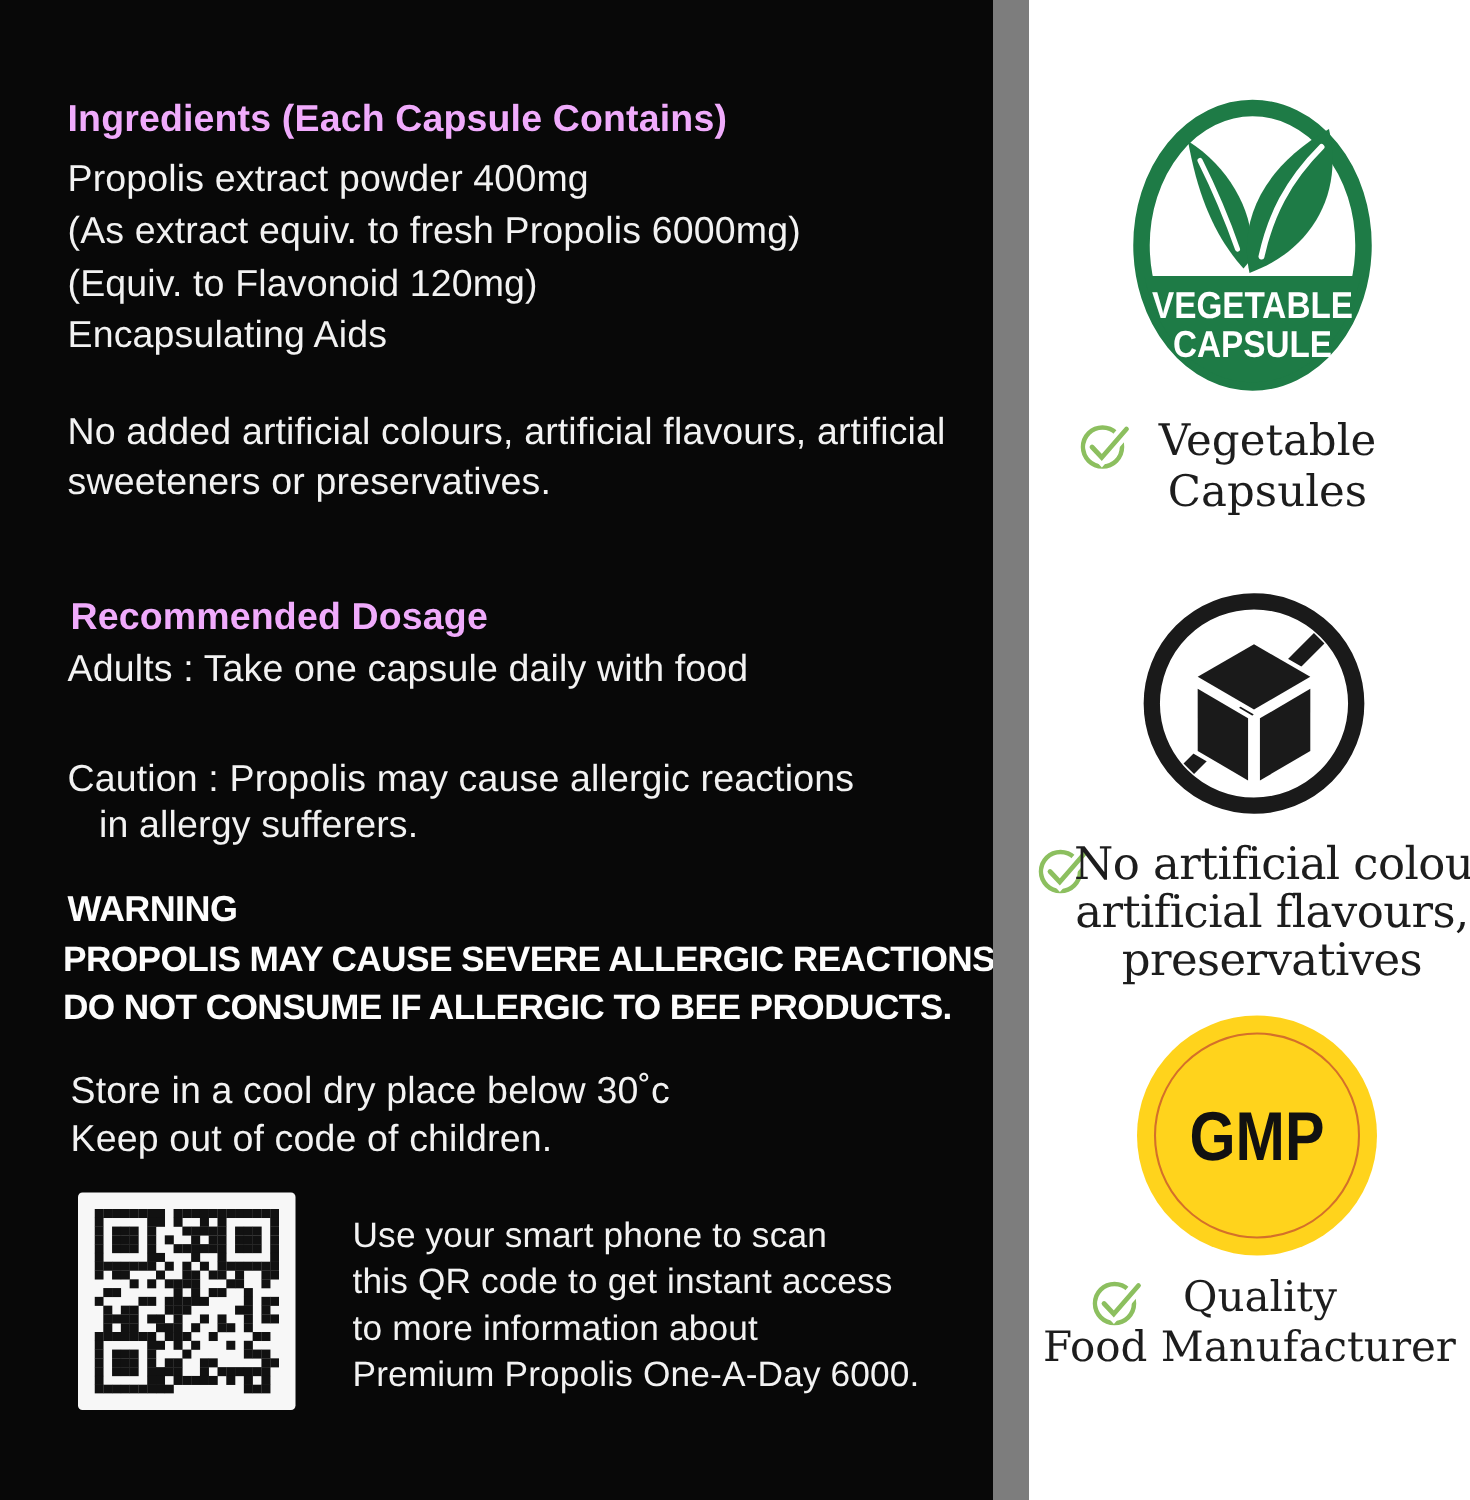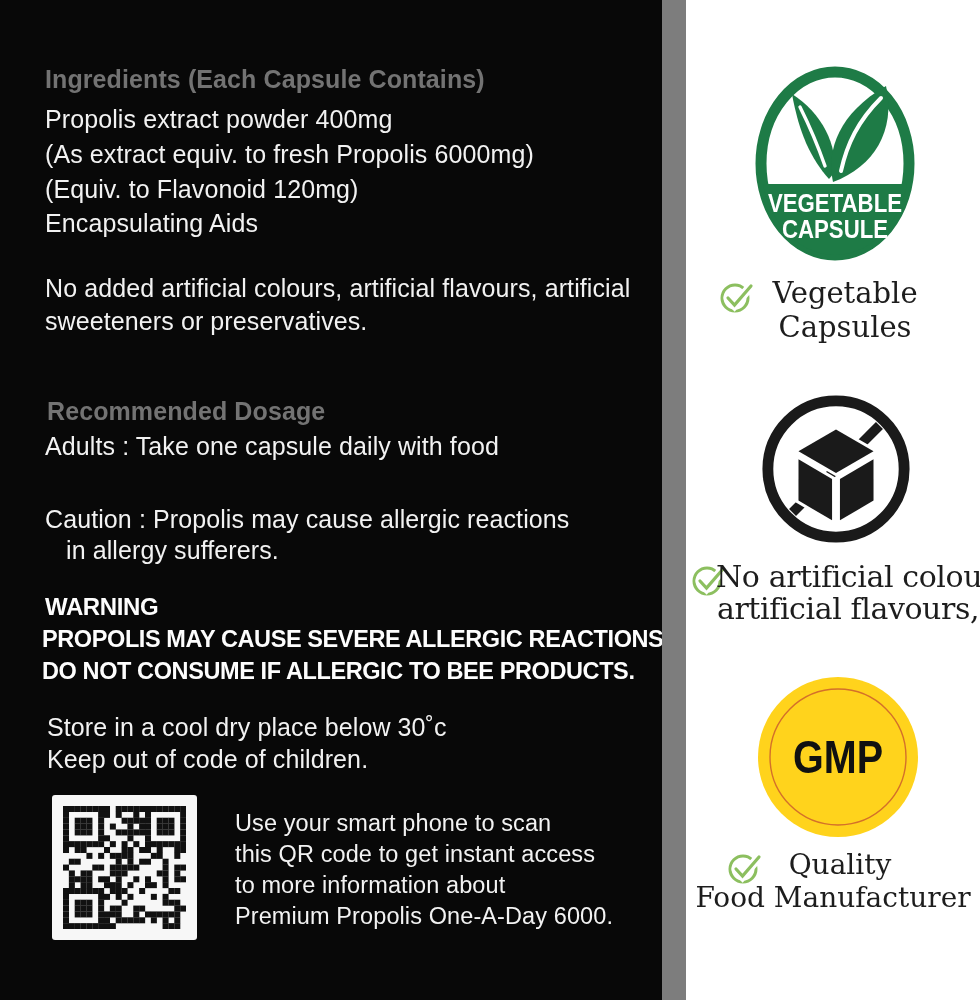--- a/index.html
+++ b/index.html
@@ -7,21 +7,21 @@
     width:980px;height:1000px;position:relative;overflow:hidden;
     background:#ffffff;font-family:"Liberation Sans",sans-serif;
   }
   
   .label-panel{position:absolute;left:0;top:0;width:662px;height:1000px;background:#080808;}
   .divider-strip{position:absolute;left:662px;top:0;width:24px;height:1000px;background:#7d7d7d;}
   .badge-column{position:absolute;left:686px;top:0;width:294px;height:891px;background:#ffffff;}
 
   
   .lbl{position:absolute;color:#f2f2f2;font-size:25px;line-height:34px;letter-spacing:0.1px;}
-  .lbl.bold{font-weight:bold;color:#737373;}
+  .lbl.bold{font-weight:bold;color:#f0abfc;}
   .warn{font-weight:bold;color:#fdfdfd;font-size:23.5px;letter-spacing:-0.4px;white-space:nowrap;}
 
   
   .qr-box{position:absolute;left:52px;top:795px;width:145px;height:145px;background:#f7f7f7;border-radius:3px;}
   .qr-box svg{position:absolute;left:11px;top:11px;}
 
   
   .caption{position:absolute;color:#1d1d1d;font-family:"DejaVu Serif","Liberation Serif",serif;text-align:center;}
   .caption .cline{white-space:nowrap;}
   .check-icon{position:absolute;}
@@ -349,20 +349,21 @@
   </svg>
 
   <svg class="check-icon" style="left:4px;top:560px;" width="40" height="40" viewBox="0 0 40 40">
     <circle cx="17" cy="21" r="13" fill="none" stroke="#8cbf5f" stroke-width="3"></circle>
     <path d="M 10 21 L 16.5 28 L 33 9" fill="none" stroke="#ffffff" stroke-width="9" stroke-linecap="round"></path>
     <path d="M 10 21 L 16.5 28 L 33 9" fill="none" stroke="#8cbf5f" stroke-width="3.2" stroke-linecap="round"></path>
   </svg>
   <div class="caption" style="left:30px;top:561px;width:264px;font-size:30px;line-height:32px;letter-spacing:-0.4px;">
     <div class="cline">No artificial colours,</div>
     <div class="cline">artificial flavours,</div>
+    <div class="cline">preservatives</div>
   </div>
 
   <svg class="badge-svg" style="left:71px;top:676px;" width="162" height="162" viewBox="0 0 162 162">
     <circle cx="81" cy="81" r="80" fill="#ffd31c"></circle>
     <circle cx="81" cy="81" r="68" fill="none" stroke="#d4702a" stroke-width="1.4"></circle>
     <text x="81" y="97" text-anchor="middle" font-size="46" font-weight="bold" fill="#111111" textLength="90" lengthAdjust="spacingAndGlyphs">GMP</text>
   </svg>
 
   <svg class="check-icon" style="left:40px;top:848px;" width="40" height="40" viewBox="0 0 40 40">
     <circle cx="17" cy="21" r="13" fill="none" stroke="#8cbf5f" stroke-width="3"></circle>

